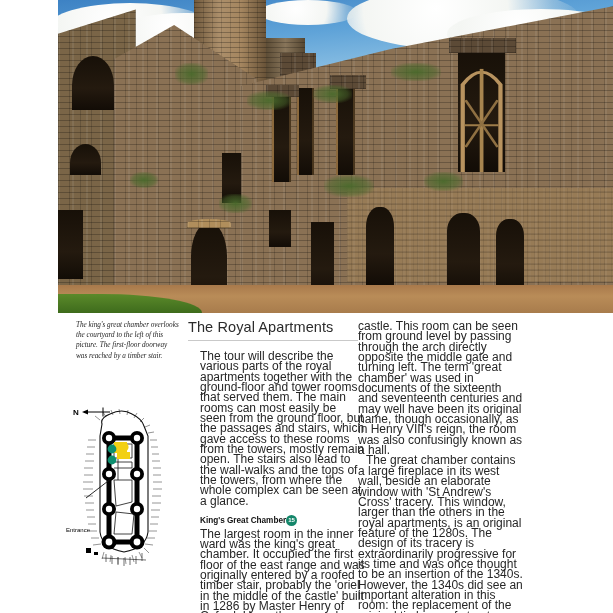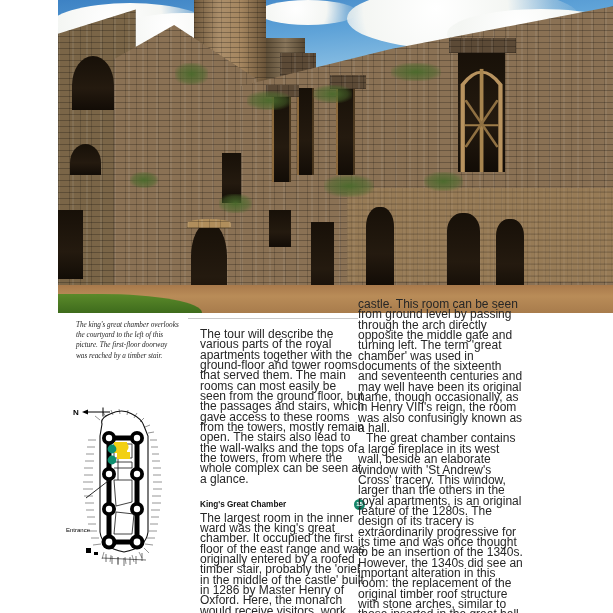--- a/index.html
+++ b/index.html
@@ -97,22 +97,22 @@
 
   .col p {
     font-size: 12px; line-height: 10.35px; color: #262626;
     text-align: left; margin: 0;
   }
   .col p + p { margin-top: 0px; }
   .indent { text-indent: 8px; }
 
   .subhead {
     font-size: 8.2px; font-weight: 700; color: #111;
-    margin-top: 15px; margin-bottom: 2.5px;
-    display: flex; align-items: center;  justify-content: space-between;
+    margin-top: 9px; margin-bottom: 2.5px;
+    display: flex; align-items: center; 
   }
   .badge {
     display: inline-flex; align-items: center; justify-content: center;
     width: 11px; height: 11px; border-radius: 50%;
     background: #14866a; color: #fff;
     font-size: 6px; font-weight: 700; line-height: 1;
     font-family: "Liberation Sans", sans-serif;
     position: relative; top: -0.5px;
   }
 </style>
@@ -271,20 +271,21 @@
       <g stroke="#111" stroke-width="0.6" fill="none">
         <path d="M44 152 L44 160 M50 154 L50 162 M56 155 L56 163 M62 156 L62 164 M68 155 L68 163 M74 154 L74 162 M80 151 L80 159"></path>
         <path d="M40 156 L84 158"></path>
       </g>
       <rect x="24" y="146" width="5" height="5" fill="#000"></rect>
       <rect x="32" y="150" width="4" height="3" fill="#000"></rect>
     </svg>
   </div>
 
   <div class="article">
+    <h1 class="headline">The Royal Apartments</h1>
     <div class="rule"></div>
 
     <div class="cols">
 
       <div class="col col-left">
         <p>The tour will describe the various parts of the royal apartments together with the ground-floor and tower rooms that served them. The main rooms can most easily be seen from the ground floor, but the passages and stairs, which gave access to these rooms from the towers, mostly remain open. The stairs also lead to the wall-walks and the tops of the towers, from where the whole complex can be seen at a glance.</p>
 
         <div class="subhead">
           <span>King's Great Chamber</span>
           <span class="badge">15</span>

